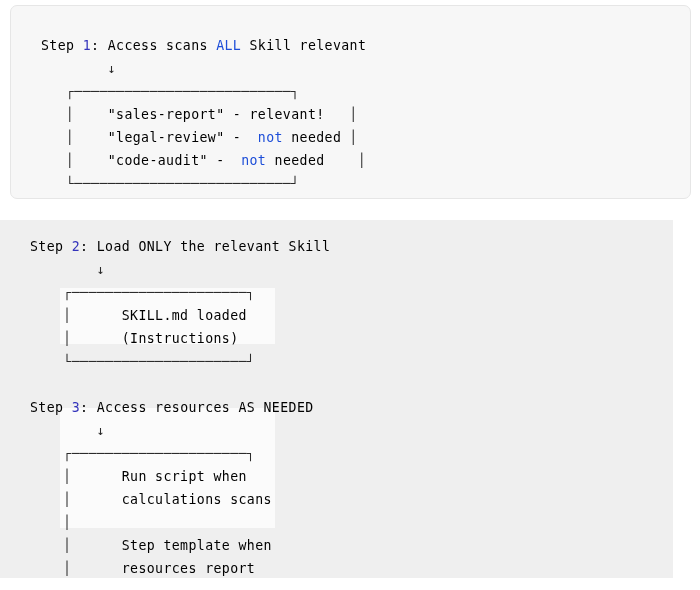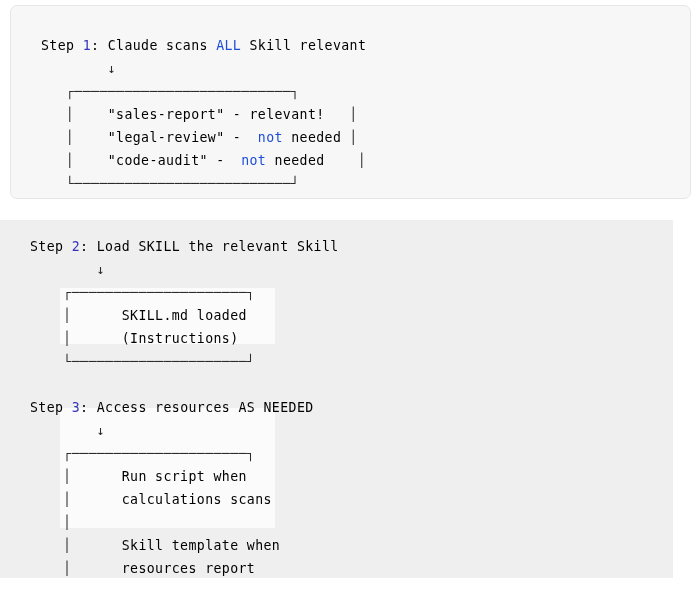--- a/index.html
+++ b/index.html
@@ -88,47 +88,47 @@
 </style>
 </head>
 <body>
 
 <div id="root">
 
   <div class="panel panel-one">
 
     <div class="box-fill" style="left:58px; top:55px; width:250px; height:74px;"></div>
 
-    <div class="code code-one layer-text"><span class="tok-plain">Step </span><span class="tok-num">1</span><span class="tok-plain">: </span><span class="tok-plain">Claude scans </span><span class="tok-key">ALL</span><span class="tok-plain"> Skill relevant</span>
+    <div class="code code-one layer-text"><span class="tok-plain">Step </span><span class="tok-num">1</span><span class="tok-plain">: </span><span class="tok-plain">Access scans </span><span class="tok-key">ALL</span><span class="tok-plain"> Skill relevant</span>
 <span class="tok-arrow">        ↓        </span>
 <span class="tok-box">   ┌──────────────────────────┐   </span>
 <span class="tok-box">   │   </span><span class="tok-plain"> "sales-report" - relevant! </span><span class="tok-key"></span><span class="tok-plain"></span><span class="tok-box">  │  </span>
 <span class="tok-box">   │   </span><span class="tok-plain"> "legal-review" -  </span><span class="tok-key">not</span><span class="tok-plain"> needed</span><span class="tok-box"> │ </span>
 <span class="tok-box">   │   </span><span class="tok-plain"> "code-audit" -  </span><span class="tok-key">not</span><span class="tok-plain"> needed</span><span class="tok-box">    │    </span>
 <span class="tok-box">   └──────────────────────────┘   </span></div>
   </div>
 
   <div class="panel panel-two">
 
     <div class="box-fill-white" style="left:60px; top:68px; width:215px; height:56px;"></div>
     <div class="box-fill-white" style="left:60px; top:188px; width:215px; height:120px;"></div>
 
-    <div class="code code-two layer-text"><span class="tok-plain">Step </span><span class="tok-num">2</span><span class="tok-plain">: </span><span class="tok-plain">Load SKILL the relevant Skill</span>
+    <div class="code code-two layer-text"><span class="tok-plain">Step </span><span class="tok-num">2</span><span class="tok-plain">: </span><span class="tok-plain">Load ONLY the relevant Skill</span>
 <span class="tok-arrow">        ↓        </span>
 <span class="tok-box">    ┌─────────────────────┐    </span>
 <span class="tok-box">    │    </span><span class="tok-plain">  SKILL.md loaded  </span>
 <span class="tok-box">    │    </span><span class="tok-plain">  (Instructions)  </span>
 <span class="tok-box">    └─────────────────────┘    </span>
 
 <span class="tok-plain">Step </span><span class="tok-num">3</span><span class="tok-plain">: </span><span class="tok-plain">Access resources AS NEEDED</span>
 <span class="tok-arrow">        ↓        </span>
 <span class="tok-box">    ┌─────────────────────┐    </span>
 <span class="tok-box">    │    </span><span class="tok-plain">  Run script when  </span>
 <span class="tok-box">    │    </span><span class="tok-plain">  calculations scans  </span>
 <span class="tok-box">    │    </span><span class="tok-plain">    </span>
-<span class="tok-box">    │    </span><span class="tok-plain">  Skill template when  </span>
+<span class="tok-box">    │    </span><span class="tok-plain">  Step template when  </span>
 <span class="tok-box">    │    </span><span class="tok-plain">  resources report  </span>
 
 
 </div>
   </div>
 
 </div>
 
 </body></html>

